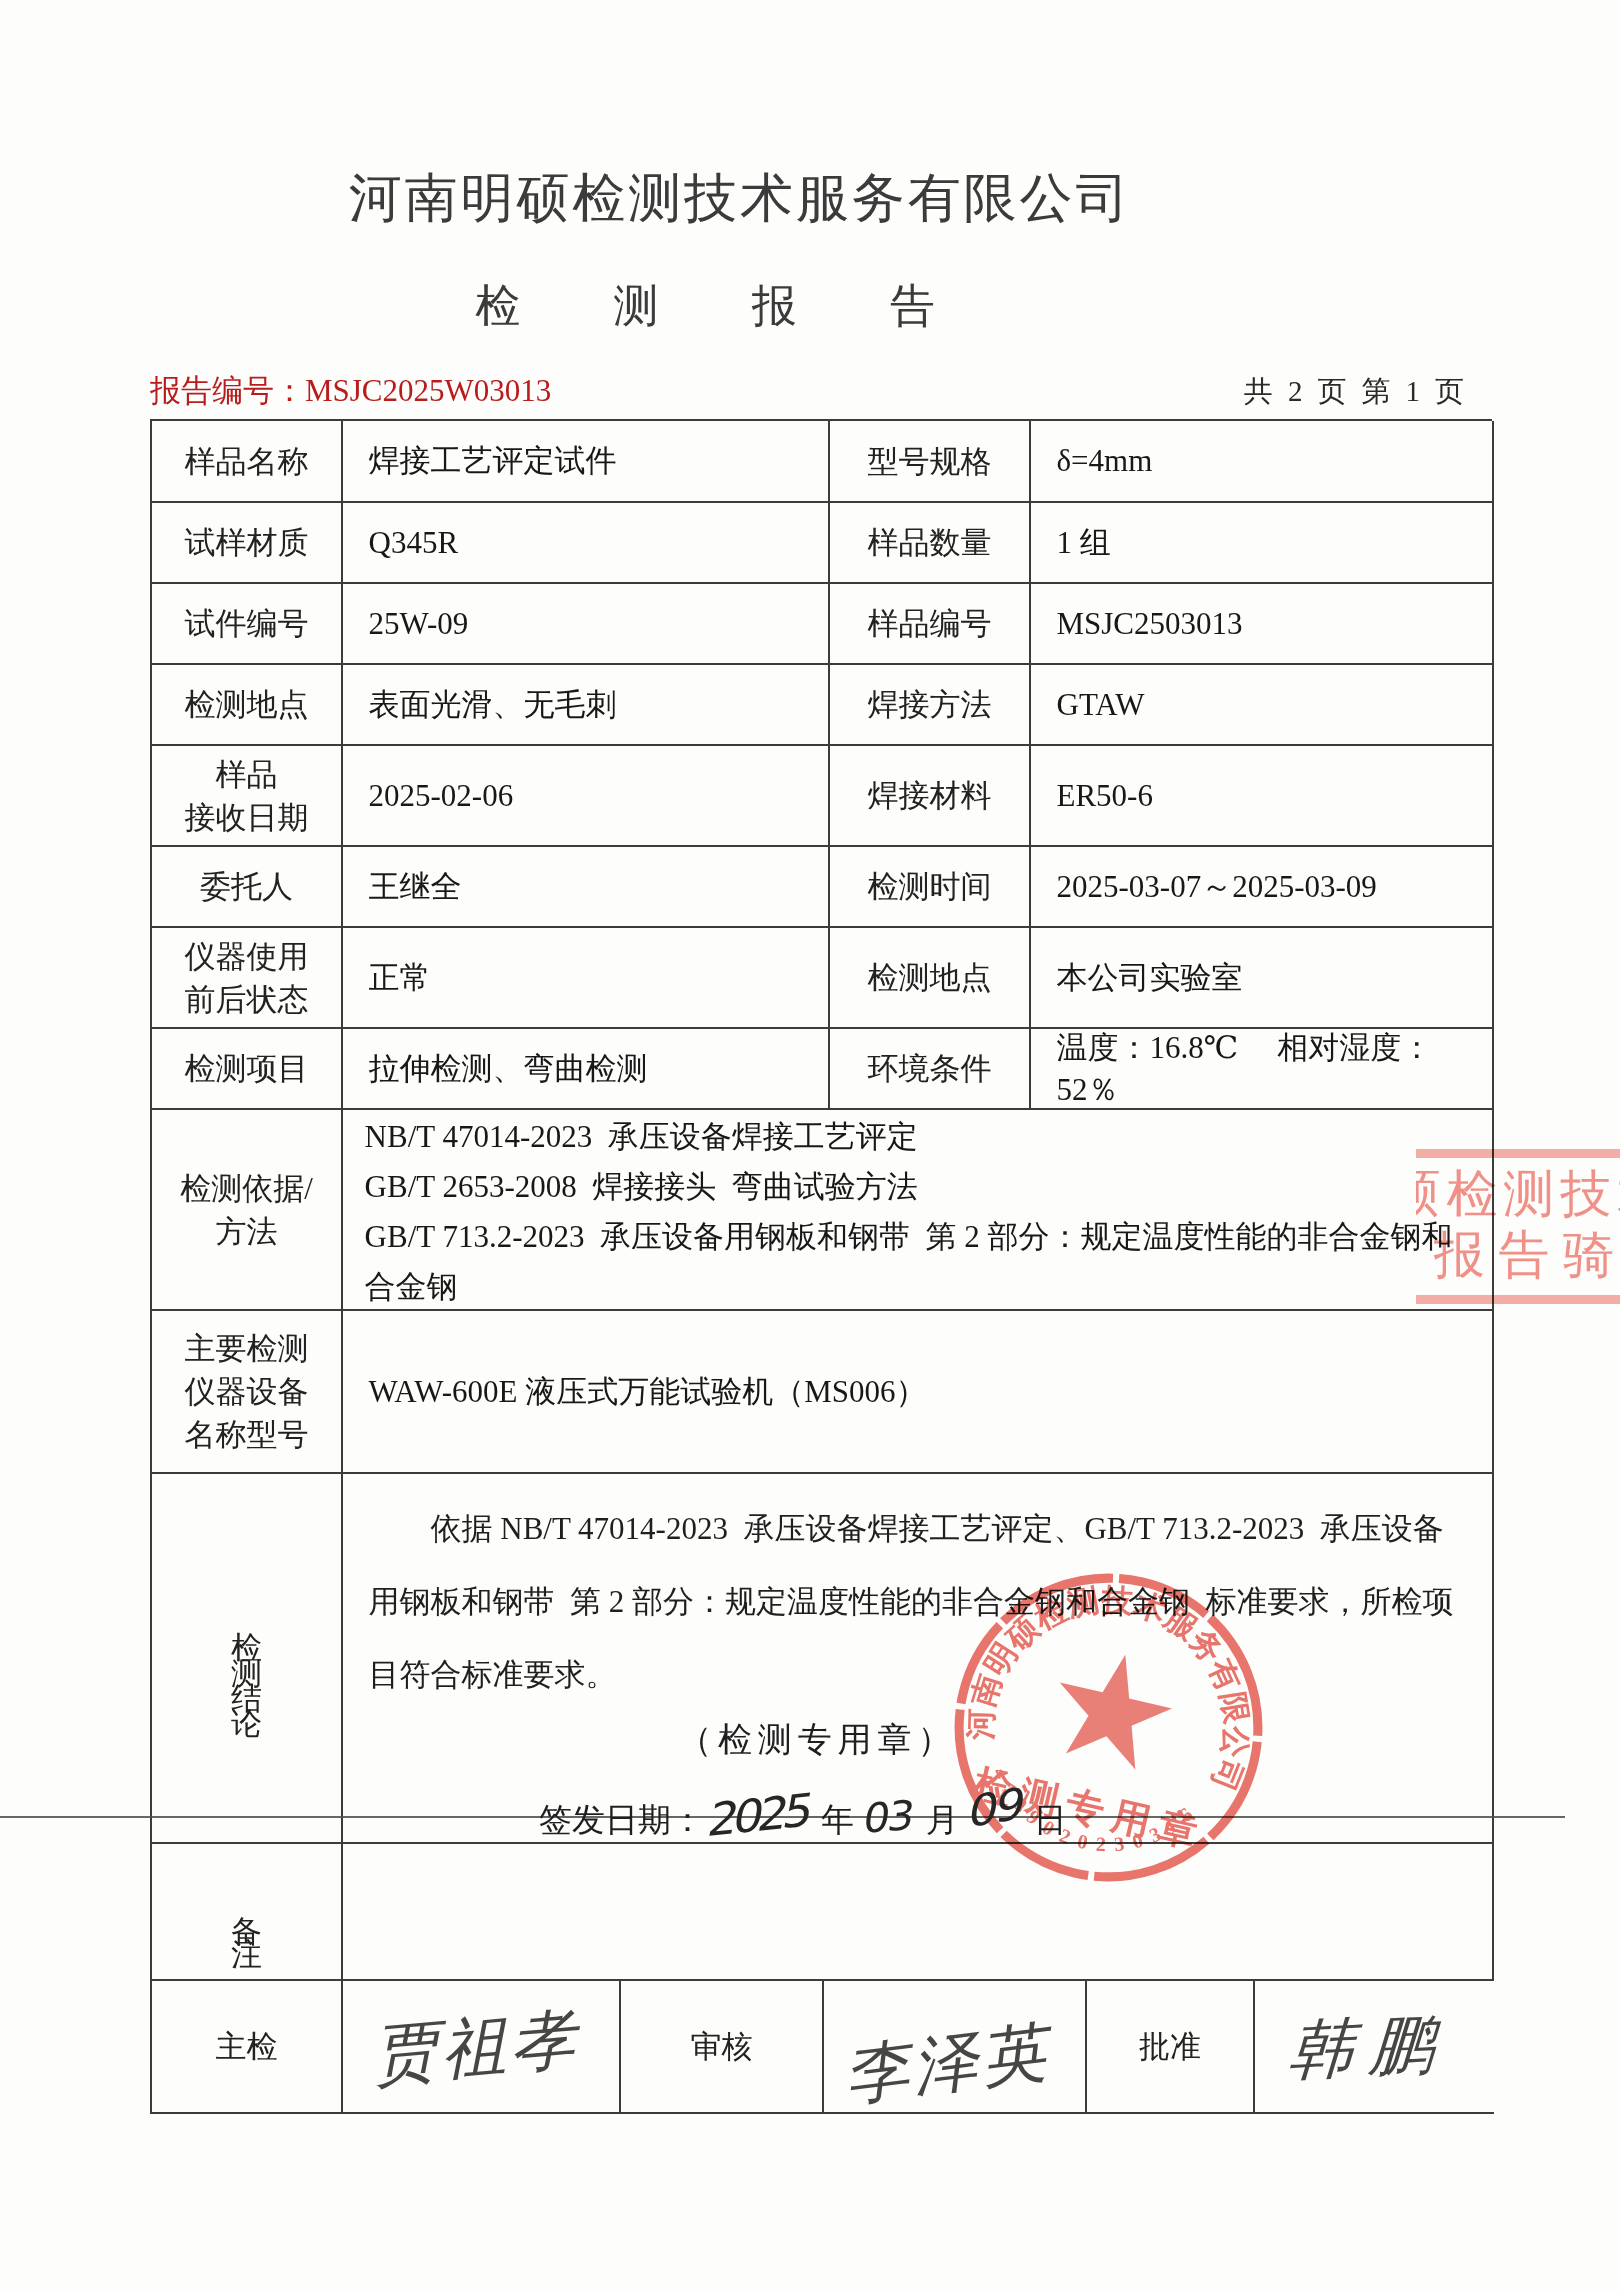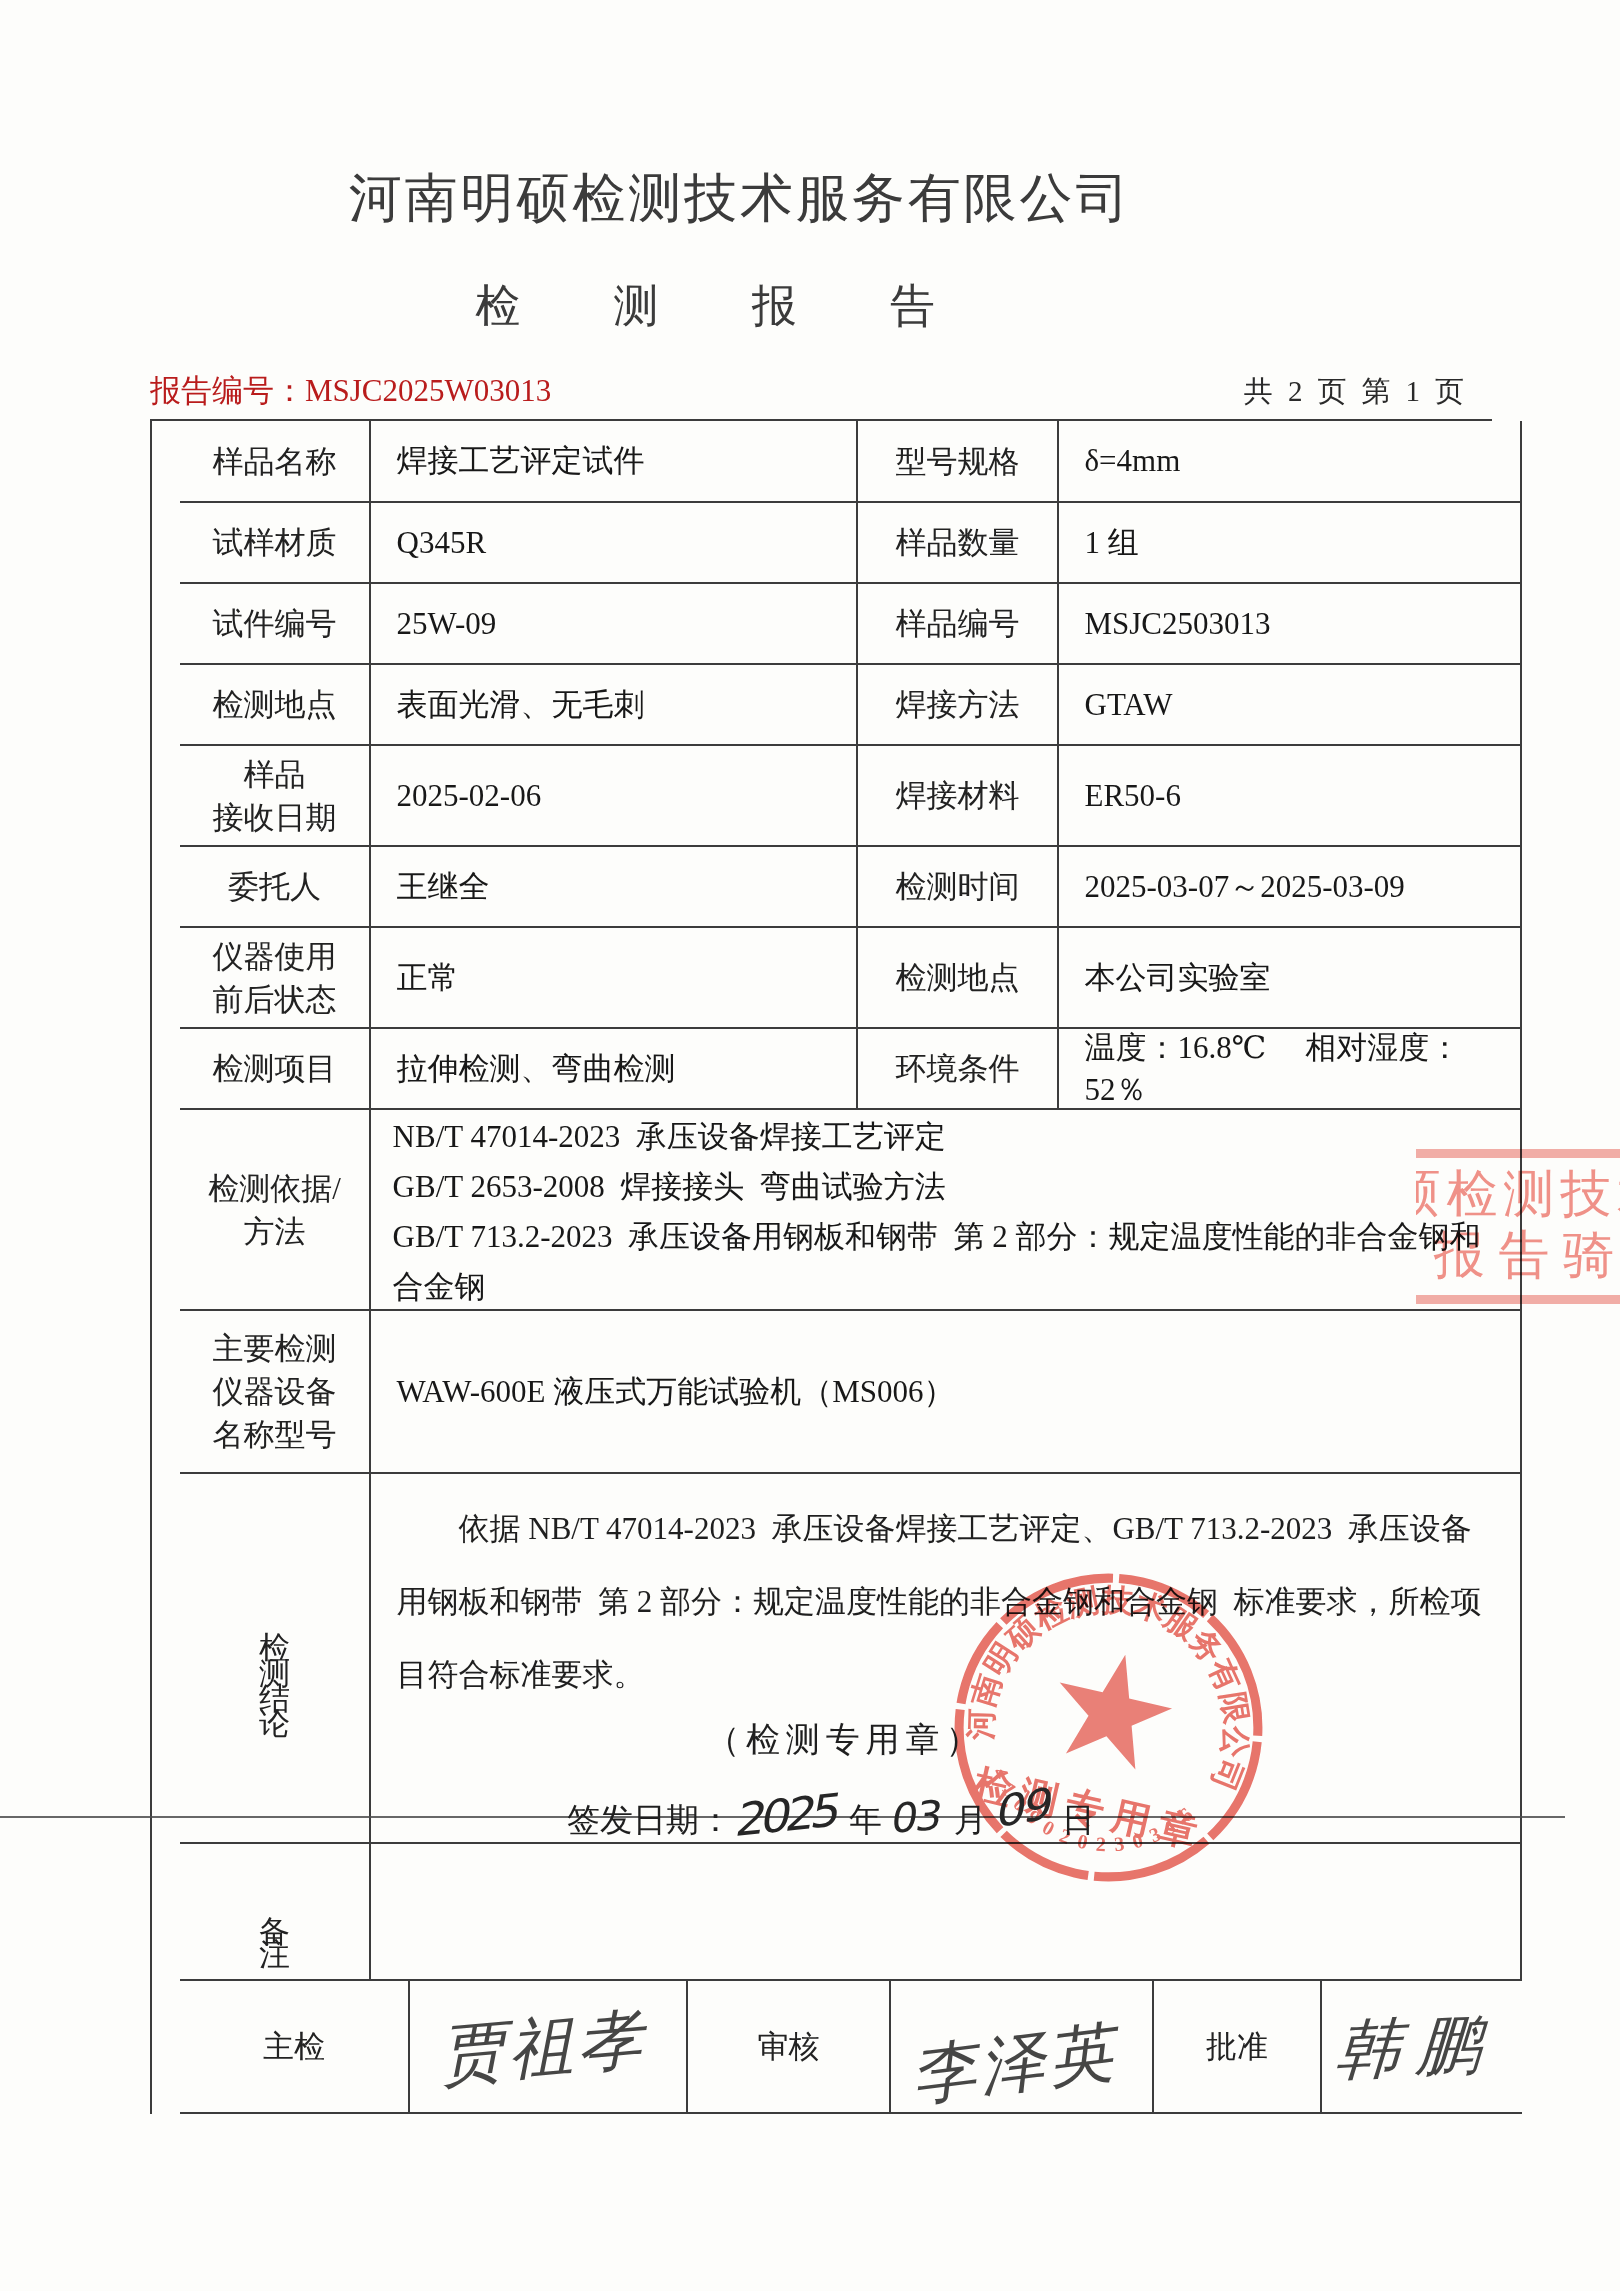--- a/index.html
+++ b/index.html
@@ -24,21 +24,21 @@
     position:absolute; right:152px; top:372px; font-size:29px; color:#2a2a2a;
     letter-spacing:3.9px;
   }
   
   .grid {
     position:absolute; left:150px; top:419px; width:1342px;
     display:grid;
     grid-template-columns:191px 487px 201px 463px;
     grid-template-rows:82px 81px 81px 81px 101px 81px 101px 81px 201px 163px 370px 137px 133px;
     border-top:2px solid #3c3c3c; border-left:2px solid #3c3c3c;
-    box-sizing:border-box; font-size:31px;padding-left:28px;
+    box-sizing:border-box; font-size:31px;
   }
   .grid > div { box-sizing:border-box; border-right:2px solid #3c3c3c; border-bottom:2px solid #3c3c3c; }
   .lcell {
     display:flex; align-items:center; justify-content:center; text-align:center;
     white-space:pre-line; line-height:43px; color:#222; padding:2px 3.9px;
   }
   .vcell {
     display:flex; align-items:center; padding-left:25.5px; color:#181818;
     white-space:pre-wrap;
   }
@@ -167,21 +167,21 @@
       <div class="seal-note">（检测专用章）</div>
       <div class="issue-line">
         <span>签发日期：</span><span class="hw hw-year">2025</span><span class="unit">年</span><span class="hw hw-month">03</span><span class="unit">月</span><span class="hw hw-day">09</span><span class="unit">日</span>
       </div>
     </div>
 
     <div class="lcell"><span class="vlabel" style="letter-spacing:19.6px;">备注</span></div>
     <div class="span3"></div>
 
     <div class="sigrow" style="border-right:none;">
-      <div style="width:230px;">
+      <div style="width:191px;">
           <span class="sig-label">主检</span>
         </div>
       <div style="width:278px;">
           <span class="sig">贾祖孝</span>
         </div>
       <div style="width:203px;">
           <span class="sig-label">审核</span>
         </div>
       <div style="width:263px;">
           <span class="sig sig-review">李泽英</span>

